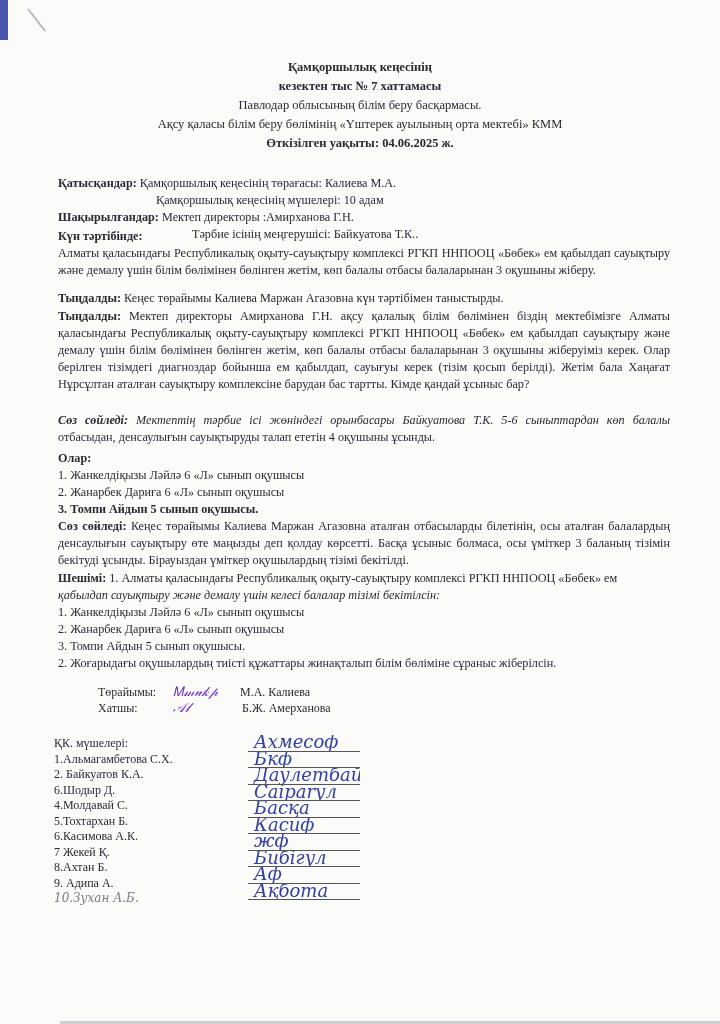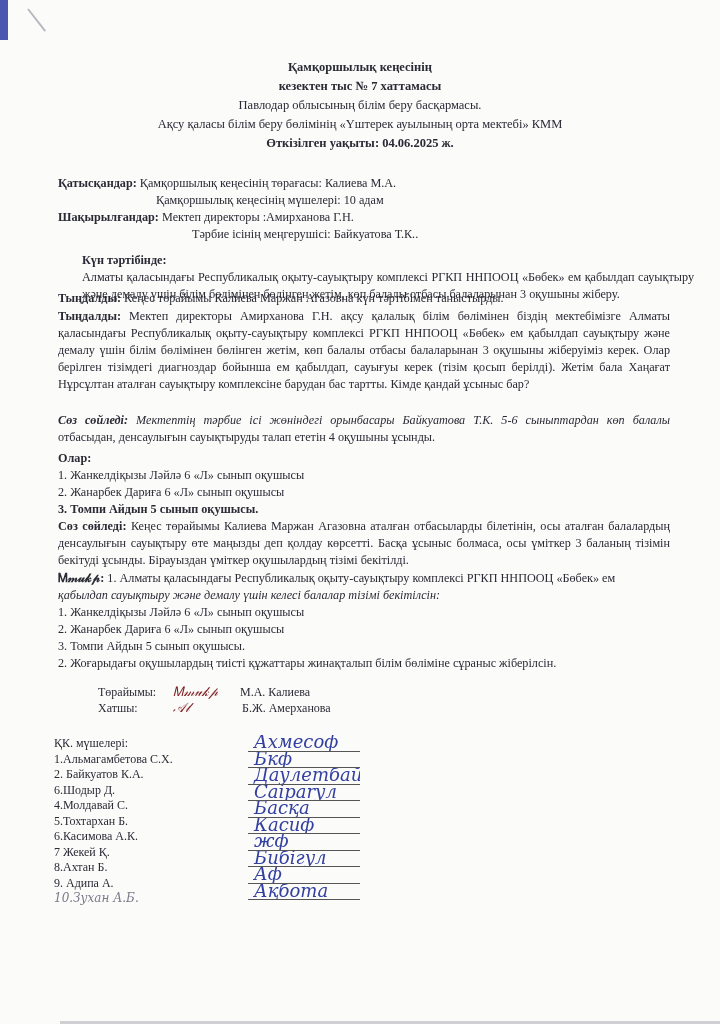--- a/index.html
+++ b/index.html
@@ -19,21 +19,21 @@
     position: absolute; left: 28px; top: 8px; width: 28px; height: 2px;
     background: #b8b8c0; transform-origin: left center; transform: rotate(52deg);
   }
   .header { position: absolute; left: 0; top: 58px; width: 720px; text-align: center; font-size: 12.5px; line-height: 19px; }
   .header .bold { font-weight: bold; }
   .block { position: absolute; left: 58px; width: 612px; font-size: 12.2px; line-height: 17px; text-align: justify; }
   .lbl { font-weight: bold; }
   .it { font-style: italic; }
   .row { white-space: nowrap; }
   .sig-row { position: absolute; font-size: 12px; line-height: 15px; white-space: nowrap; }
-  .sig-scribble { font-family: "DejaVu Serif", serif; font-style: italic; color: #7f1d1d; font-size: 13px; }
+  .sig-scribble { font-family: "DejaVu Serif", serif; font-style: italic; color: #6d28d9; font-size: 13px; }
   .members { position: absolute; left: 54px; top: 736px; font-size: 12px; line-height: 15.5px; }
   .member-sigs { position: absolute; left: 248px; top: 735px; width: 112px; }
   .member-sig {
     height: 15.5px; border-bottom: 1px solid #555; font-family: "DejaVu Serif", serif;
     font-style: italic; color: #3340a0; font-size: 18px; line-height: 14px; padding-left: 6px; white-space: nowrap; overflow: hidden;
   }
   .handwritten { font-family: "DejaVu Serif", serif; font-style: italic; color: #7a7a8a; }
   .bottom-shadow { position: absolute; left: 60px; bottom: 0; width: 660px; height: 3px; background: #cfcfd4; }
 </style>
 </head>
@@ -51,21 +51,21 @@
     <div class="bold">Өткізілген уақыты: 04.06.2025 ж.</div>
   </div>
 
   <div class="block" style="top:164px;margin-top:11px;">
     <div class="row"><span class="lbl">Қатысқандар:</span> <span>Қамқоршылық кеңесінің төрағасы:   Калиева М.А.</span></div>
     <div class="row" style="padding-left:98px;"><span>Қамқоршылық кеңесінің мүшелері: 10 адам</span></div>
     <div class="row"><span class="lbl">Шақырылғандар:</span> <span>Мектеп директоры :Амирханова Г.Н.</span></div>
     <div class="row" style="padding-left:134px;"><span>Тәрбие ісінің меңгерушісі:  Байкуатова Т.К..</span></div>
   </div>
 
-  <div class="block" style="top:252px;margin-left:24px;">
+  <div class="block" style="top:228px;">
     <div class="lbl">Күн тәртібінде:</div>
     <div>Алматы қаласындағы Республикалық оқыту-сауықтыру комплексі РГКП ННПООЦ «Бөбек» ем қабылдап сауықтыру және демалу үшін білім бөлімінен бөлінген жетім, көп балалы отбасы балаларынан 3 оқушыны жіберу.</div>
   </div>
 
   <div class="block" style="top:290px;">
     <span class="lbl">Тыңдалды:</span>
     <span>Кеңес төрайымы Калиева Маржан Агазовна күн тәртібімен таныстырды.</span>
   </div>
 
   <div class="block" style="top:308px;">
@@ -85,21 +85,21 @@
     <div>2. Жанарбек Дариға 6 «Л» сынып оқушысы</div>
     <div style="font-weight:bold;">3. Томпи Айдын 5 сынып оқушысы.</div>
   </div>
 
   <div class="block" style="top:518px;">
     <span class="lbl">Сөз сөйледі:</span>
     <span>Кеңес төрайымы Калиева Маржан Агазовна аталған отбасыларды білетінін, осы аталған балалардың денсаулығын сауықтыру өте маңызды деп қолдау көрсетті. Басқа ұсыныс болмаса, осы үміткер 3 баланың тізімін бекітуді ұсынды. Бірауыздан үміткер оқушылардың тізімі бекітілді.</span>
   </div>
 
   <div class="block" style="top:570px;">
-    <div><span class="lbl">Ꮇ𝓂𝓊𝓀𝓅:</span> <span>1. Алматы қаласындағы Республикалық оқыту-сауықтыру комплексі РГКП ННПООЦ «Бөбек» ем</span></div>
+    <div><span class="lbl">Шешімі:</span> <span>1. Алматы қаласындағы Республикалық оқыту-сауықтыру комплексі РГКП ННПООЦ «Бөбек» ем</span></div>
     <div class="it">қабылдап сауықтыру және демалу үшін келесі балалар тізімі бекітілсін:</div>
     <div>1. Жанкелдіқызы Ләйлә 6 «Л» сынып оқушысы</div>
     <div>2. Жанарбек Дариға 6 «Л» сынып оқушысы</div>
     <div>3. Томпи Айдын 5 сынып оқушысы.</div>
     <div>2. Жоғарыдағы оқушылардың тиісті құжаттары жинақталып білім бөліміне сұраныс жіберілсін.</div>
   </div>
 
   <div class="sig-row" style="left:98px; top:684px;">
     <span style="display:inline-block;width:72px;">Төрайымы:</span>
     <span class="sig-scribble" style="display:inline-block;width:64px;">Ꮇ𝓂𝓊𝓀𝓅</span>

